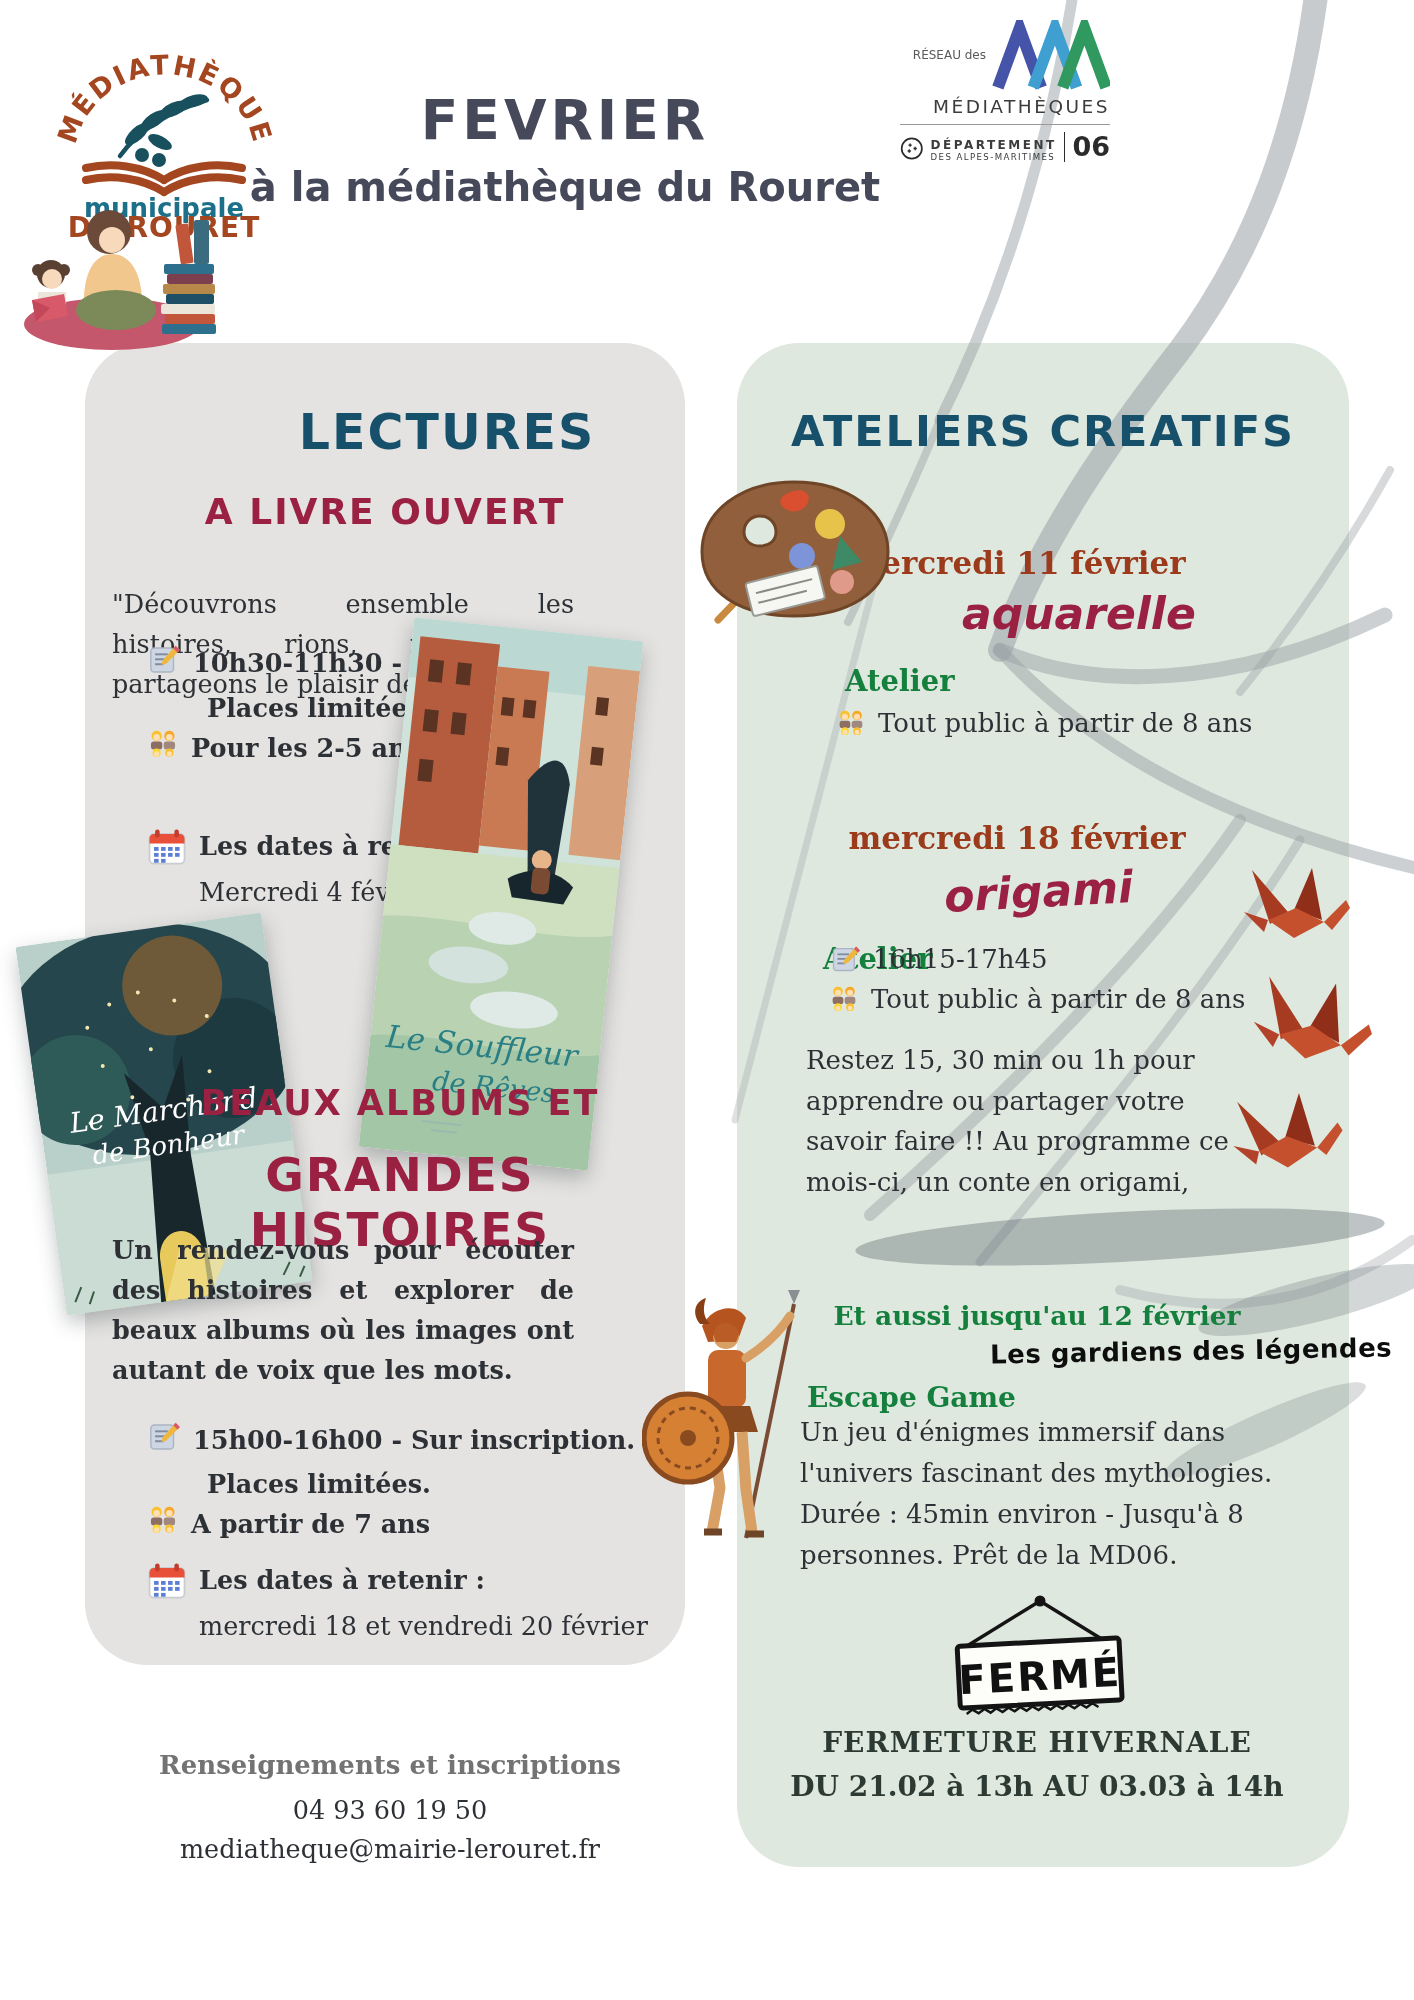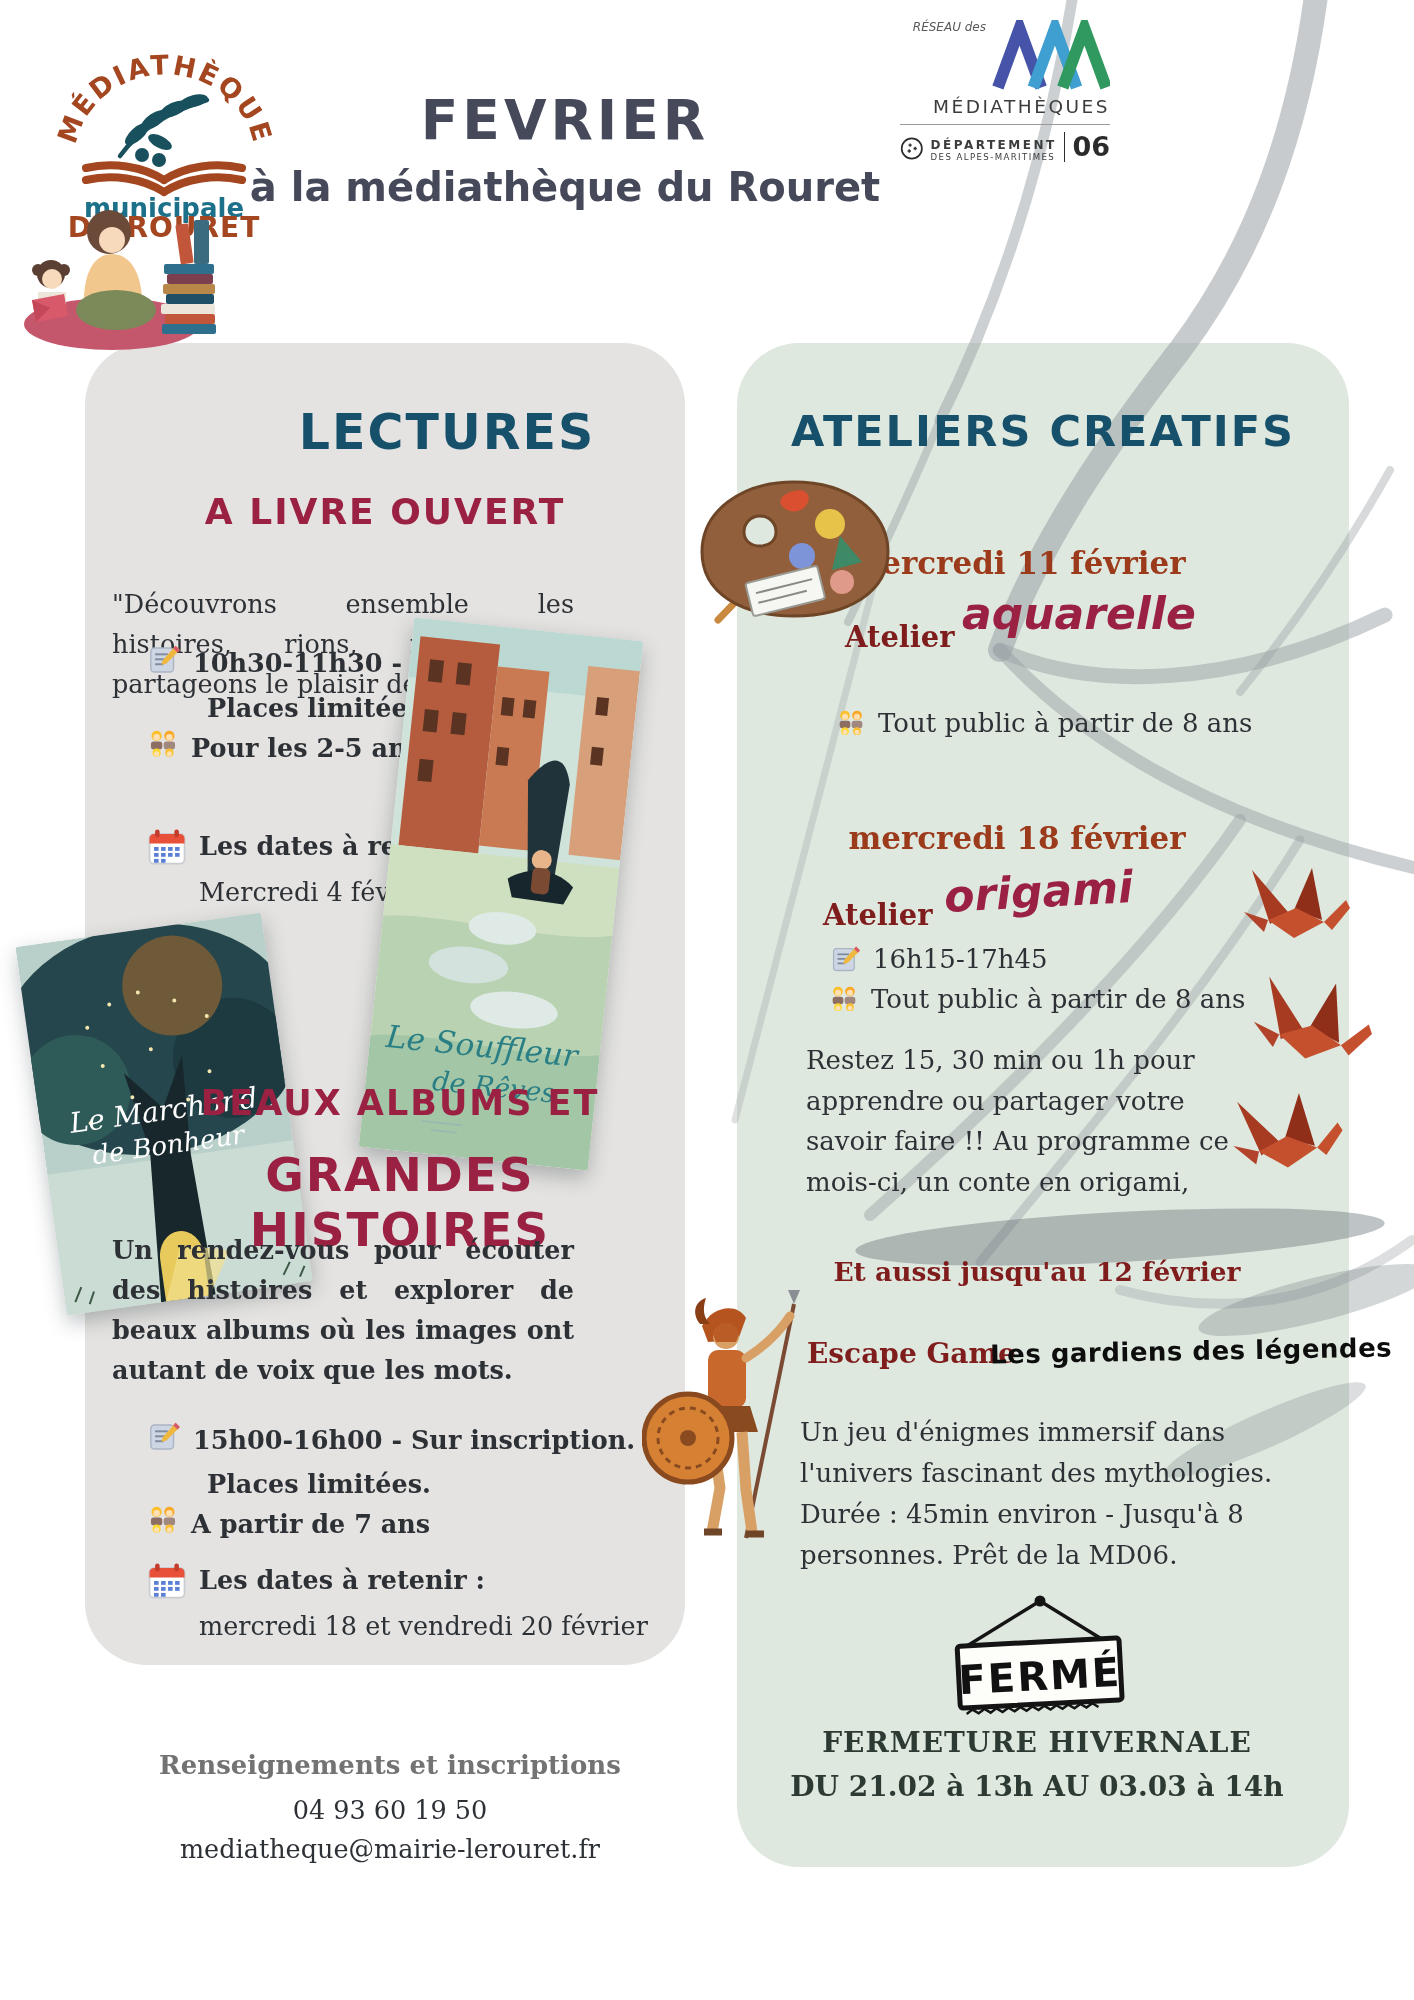--- a/index.html
+++ b/index.html
@@ -11,21 +11,21 @@
   .panel-gray{left:85px;top:343px;width:600px;height:1322px;background:#e4e3e1;}
   .panel-green{left:737px;top:343px;width:612px;height:1524px;background:#dee8df;}
   .sans{font-family:"DejaVu Sans",sans-serif;}
   .bold{font-weight:bold;}
   .center{text-align:center;}
   .just{text-align:justify;}
   .h-big{font-family:"DejaVu Sans",sans-serif;font-weight:bold;letter-spacing:2px;}
   .teal{color:#17506b;}
   .maroon{color:#9b2143;}
   .rust{color:#9c3b1c;}
-  .dark{color:#7f1d1d;}
+  .dark{color:#15803d;margin-top:44px;}
   .script{font-family:"DejaVu Sans",sans-serif;font-style:italic;font-weight:bold;}
   .row{position:absolute;display:flex;align-items:flex-start;gap:11px;}
   .body-txt{font-size:25.5px;line-height:1.57;}
   .z1{z-index:1}.z2{z-index:2}.z3{z-index:3}.z4{z-index:4}.z5{z-index:5}
   .book{position:absolute;box-shadow:0 8px 20px rgba(40,50,55,.3);border-radius:3px;overflow:hidden;}
   .net{font-family:"DejaVu Sans",sans-serif;color:#3c3c3c;}
 </style>
 </head>
 <body>
 
@@ -78,21 +78,21 @@
       <path d="M122,158 C144,144 174,140 200,146" stroke-width="8"></path>
     </g>
     <text x="122" y="183" text-anchor="middle" font-family="DejaVu Sans, sans-serif" font-size="26" font-weight="bold" fill="#1c7089">municipale</text>
     <text x="122" y="203" text-anchor="middle" font-family="DejaVu Sans, sans-serif" font-size="28" font-weight="bold" fill="#a4461f" letter-spacing="1">DU ROURET</text>
   </svg>
 
   <div class="abs z3 h-big center" style="left:265px;top:88px;width:600px;font-size:55px;color:#45495a;letter-spacing:4px;">FEVRIER</div>
   <div class="abs z3 h-big center" style="left:245px;top:164px;width:640px;font-size:40px;color:#45495a;letter-spacing:0px;">à la médiathèque du Rouret</div>
 
   <div class="abs z3" style="left:900px;top:20px;width:210px;">
-    <div style="display:flex;align-items:flex-start;justify-content:flex-end;gap:6px;font-style:italic;">
+    <div style="display:flex;align-items:center;justify-content:flex-end;gap:6px;">
       <span class="net" style="font-size:12px;color:#5a5a5a;padding-bottom:4px;">RÉSEAU des</span>
       <svg width="118" height="74" viewBox="0 0 120 74">
         <polyline points="6,68 28,8 50,68" stroke="#4553a8" stroke-width="12" fill="none"></polyline>
         <polyline points="42,68 64,8 86,68" stroke="#3f9fd0" stroke-width="12" fill="none"></polyline>
         <polyline points="72,68 94,8 116,68" stroke="#2f9960" stroke-width="12" fill="none"></polyline>
       </svg>
     </div>
     <div class="net" style="font-size:18.5px;letter-spacing:2.5px;text-align:right;margin-top:2px;">MÉDIATHÈQUES</div>
     <div style="height:1px;background:#9a9a9a;margin:7px 0 6px 0;"></div>
     <div style="display:flex;align-items:flex-end;justify-content:flex-end;gap:7px;">

